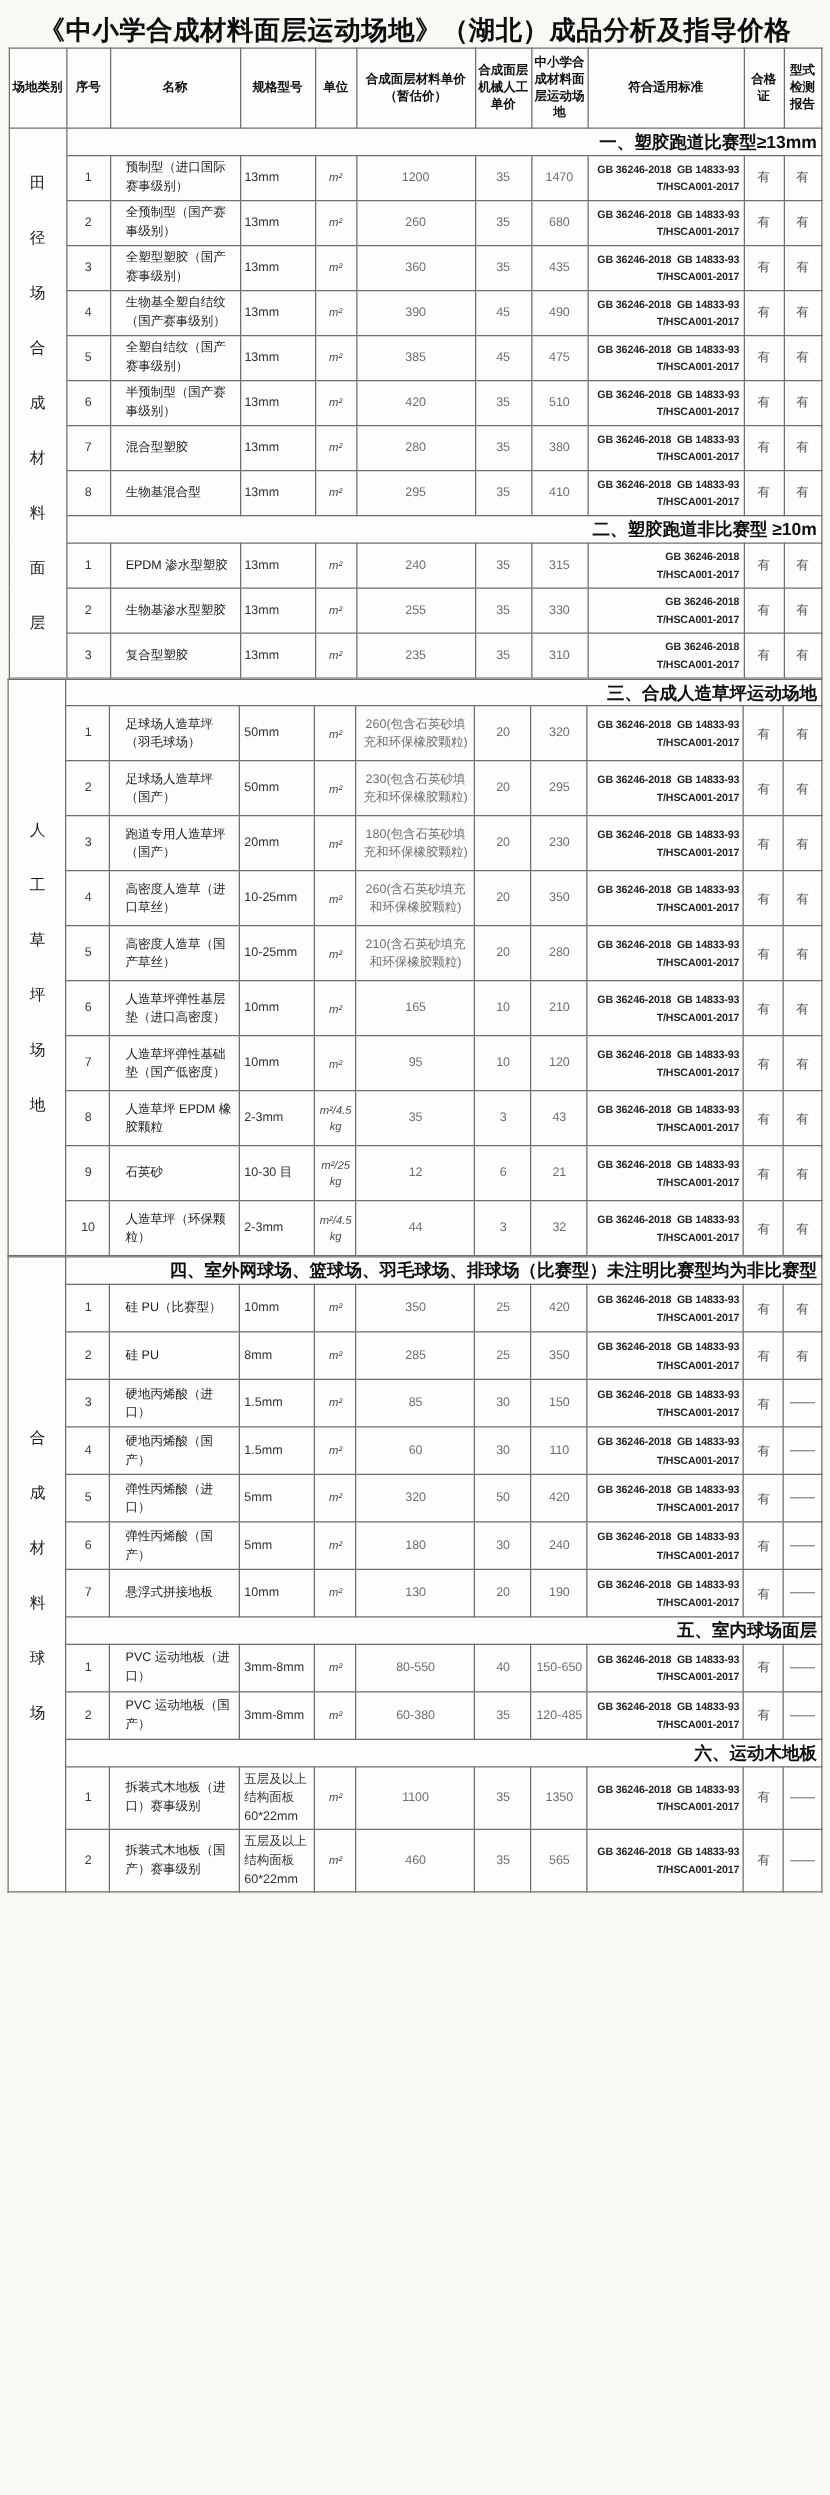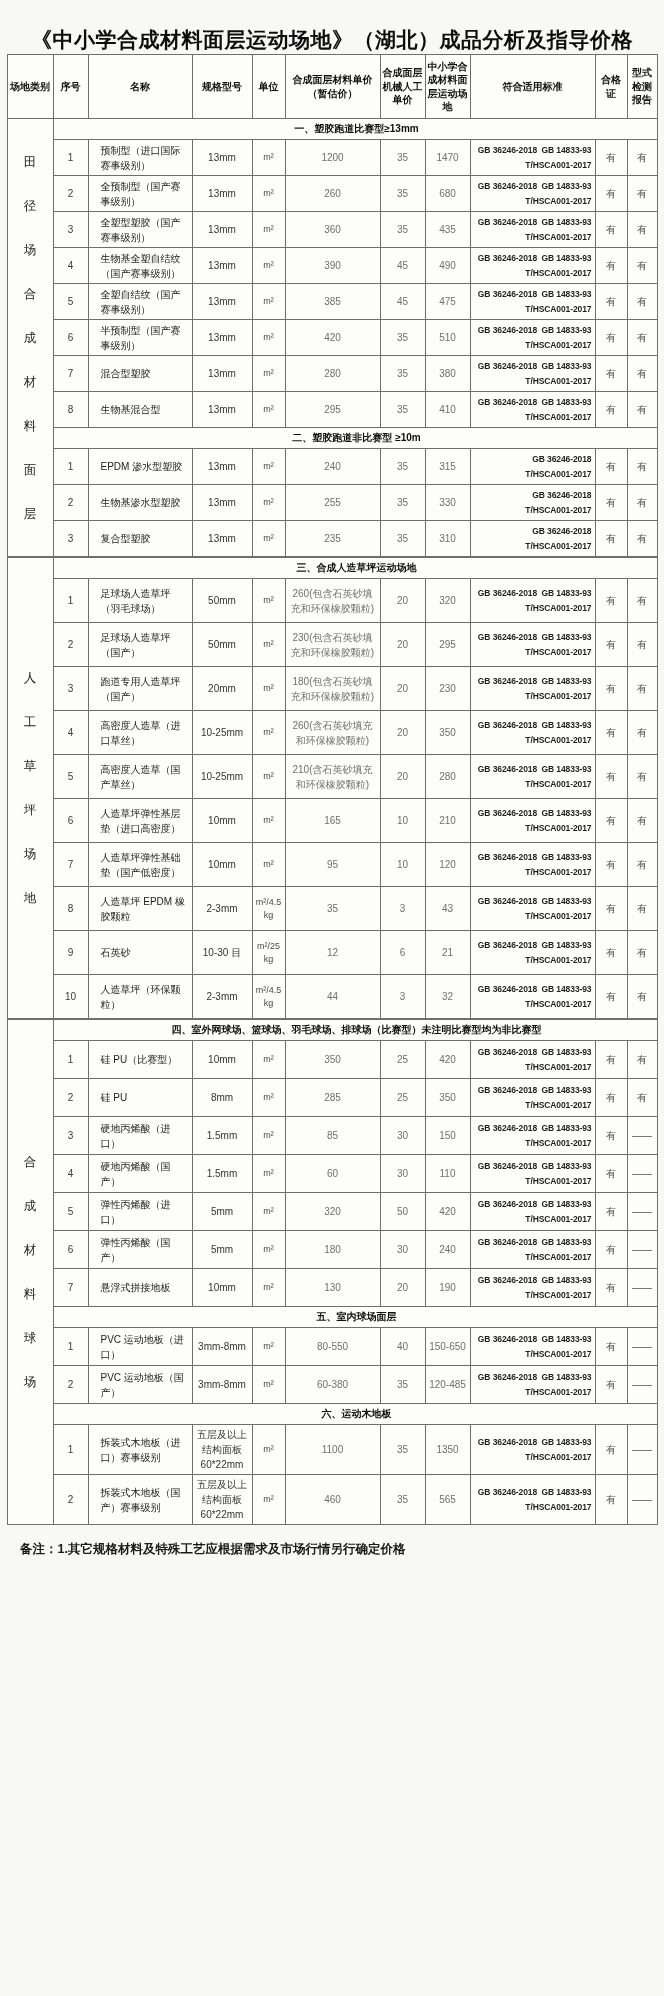--- a/index.html
+++ b/index.html
@@ -8,21 +8,21 @@
     background:#f6f6f3;
     font-family:"Liberation Sans", sans-serif;
     color:#222;
   }
   .page{width:664px;min-height:1996px;background:#f8f8f5;padding-bottom:12px;box-sizing:border-box;}
   .title{
     text-align:center;
     font-size:21px;
     font-weight:700;
     color:#0d0d0d;
-    padding-top:26px;
+    padding-top:10px;
     letter-spacing:0.5px;
   }
   table.price-table{
     border-collapse:collapse;
     width:650px;
     margin:0 auto;
     background:#fdfdfb;
     table-layout:fixed;
   }
   .t0{margin-top:40px;}
@@ -43,39 +43,39 @@
     line-height:1.35;
     height:64px;
     padding:3px 1px;
     background:#fdfdfb;
   }
   .t0 td{height:36px;}
   .t1 td{height:44px;}
   .t2 td{height:38px;}
   td.sec{
     height:21px;
-    font-size:10px;
+    font-size:14px;
     font-weight:700;
     color:#0f0f0f;
-    text-align:center;
+    text-align:right;
     padding-left:6px;
     line-height:1.2;
   }
   td.cat{
     white-space:pre-line;
     text-align:center;
     font-size:12.5px;
     line-height:44px;
     color:#1c1c1c;
     padding:0;
   }
   .c-no{text-align:center;font-size:10px;color:#3a3a3a;}
   .c-name{font-size:10px;color:#222;line-height:1.5;padding-left:12px;}
-  .c-spec{text-align:center;font-size:10px;color:#333;line-height:1.5;}
-  .c-unit{text-align:center;font-size:9px;color:#4a4a4a;word-break:break-all;line-height:1.4;}
+  .c-spec{text-align:left;font-size:10px;color:#333;line-height:1.5;}
+  .c-unit{text-align:center;font-size:9px;color:#4a4a4a;word-break:break-all;line-height:1.4;font-style:italic;}
   .c-price,.c-labor,.c-total{text-align:center;font-size:10px;color:#6f6f6f;line-height:1.5;}
   .c-standards{
     font-size:8.5px;
     font-weight:700;
     color:#1f1f1f;
     white-space:pre-wrap;
     line-height:1.7;
     padding-left:6px;
     letter-spacing:-0.1px;
     text-align:right;
@@ -618,15 +618,14 @@
           <td class="c-labor">35</td>
           <td class="c-total">565</td>
           <td class="c-standards">GB 36246-2018  GB 14833-93
 T/HSCA001-2017</td>
           <td class="c-cert">有</td>
           <td class="c-report">——</td>
         </tr>
       </tbody>
   </table>
 
-  <div class="notes"><span>备注：</span><span>1.其它规格材料及特殊工艺应根据需求及市场行情另行确定价格</span></div>
 
 </div>
 
 </body></html>

